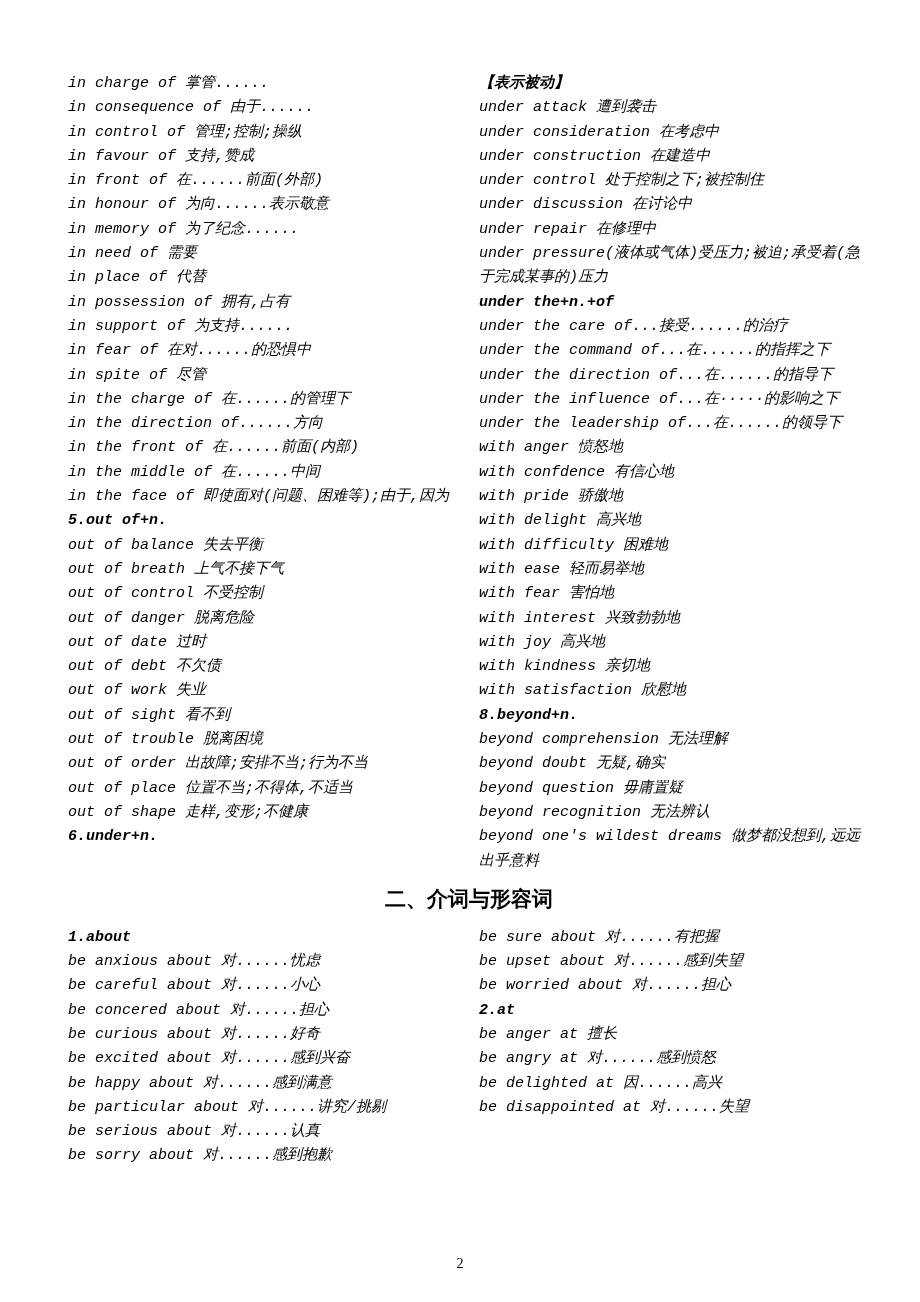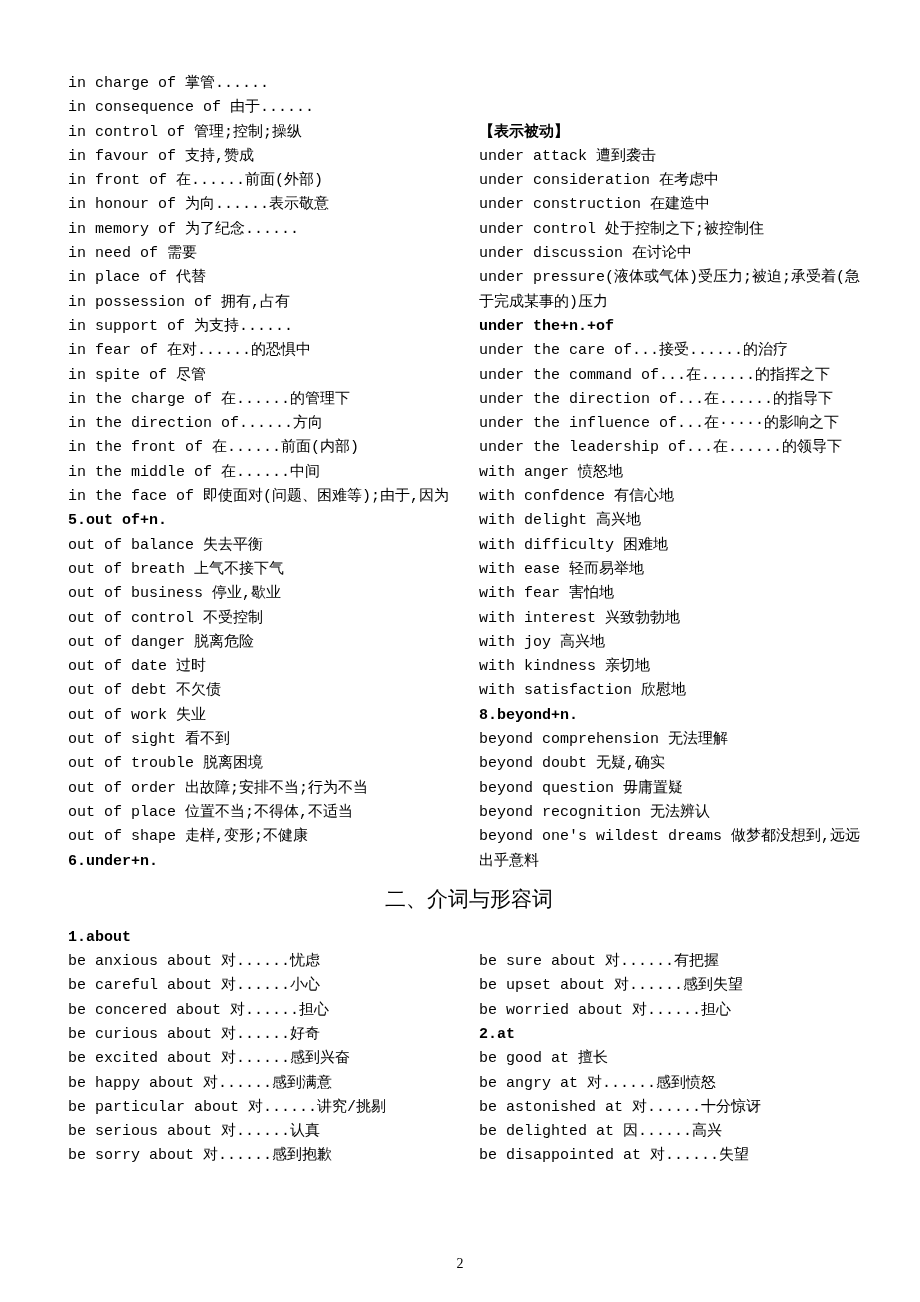--- a/index.html
+++ b/index.html
@@ -18,34 +18,35 @@
   .page {
     position: absolute;
     inset: 0;
   }
   .content {
     padding: 72px 50px 0 68px;
   }
   .cols {
     display: flex;
     gap: 12px;
-    align-items: flex-end;
+    align-items: flex-start;
+    font-style: italic;
   }
   .col {
     font-size: 15px;
     line-height: 24.3px;
   }
   .col-left  { width: 400px; }
   .col-right { width: 392px; }
   .line { }
   .line.bold { font-weight: bold; }
   .section-heading {
     text-align: center;
     font-size: 21px;
-    font-weight: normal;
+    font-weight: bold;
     line-height: 30px;
     margin: 12px 0 10px 0;
   }
   .page-number {
     position: absolute;
     bottom: 30px;
     left: 0;
     right: 0;
     text-align: center;
     font-size: 14px;
@@ -74,49 +75,50 @@
           <div class="line">in fear of 在对......的恐惧中</div>
           <div class="line">in spite of 尽管</div>
           <div class="line">in the charge of 在......的管理下</div>
           <div class="line">in the direction of......方向</div>
           <div class="line">in the front of 在......前面(内部)</div>
           <div class="line">in the middle of 在......中间</div>
           <div class="line">in the face of 即使面对(问题、困难等);由于,因为</div>
           <div class="line bold">5.out of+n.</div>
           <div class="line">out of balance 失去平衡</div>
           <div class="line">out of breath 上气不接下气</div>
-          <div class="line">out of business 停业,歇业</div>
           <div class="line">out of control 不受控制</div>
           <div class="line">out of danger 脱离危险</div>
           <div class="line">out of date 过时</div>
           <div class="line">out of debt 不欠债</div>
           <div class="line">out of work 失业</div>
           <div class="line">out of sight 看不到</div>
           <div class="line">out of trouble 脱离困境</div>
           <div class="line">out of order 出故障;安排不当;行为不当</div>
           <div class="line">out of place 位置不当;不得体,不适当</div>
           <div class="line">out of shape 走样,变形;不健康</div>
           <div class="line bold">6.under+n.</div>
         </div>
       <div class="col col-right">
           <div class="line bold">【表示被动】</div>
           <div class="line">under attack 遭到袭击</div>
           <div class="line">under consideration 在考虑中</div>
           <div class="line">under construction 在建造中</div>
           <div class="line">under control 处于控制之下;被控制住</div>
           <div class="line">under discussion 在讨论中</div>
+          <div class="line">under repair 在修理中</div>
           <div class="line">under pressure(液体或气体)受压力;被迫;承受着(急于完成某事的)压力</div>
           <div class="line bold">under the+n.+of</div>
           <div class="line">under the care of...接受......的治疗</div>
           <div class="line">under the command of...在......的指挥之下</div>
           <div class="line">under the direction of...在......的指导下</div>
           <div class="line">under the influence of...在·····的影响之下</div>
           <div class="line">under the leadership of...在......的领导下</div>
           <div class="line">with anger 愤怒地</div>
           <div class="line">with confdence 有信心地</div>
+          <div class="line">with pride 骄傲地</div>
           <div class="line">with delight 高兴地</div>
           <div class="line">with difficulty 困难地</div>
           <div class="line">with ease 轻而易举地</div>
           <div class="line">with fear 害怕地</div>
           <div class="line">with interest 兴致勃勃地</div>
           <div class="line">with joy 高兴地</div>
           <div class="line">with kindness 亲切地</div>
           <div class="line">with satisfaction 欣慰地</div>
           <div class="line bold">8.beyond+n.</div>
           <div class="line">beyond comprehension 无法理解</div>
@@ -140,23 +142,22 @@
           <div class="line">be happy about 对......感到满意</div>
           <div class="line">be particular about 对......讲究/挑剔</div>
           <div class="line">be serious about 对......认真</div>
           <div class="line">be sorry about 对......感到抱歉</div>
         </div>
       <div class="col col-right">
           <div class="line">be sure about 对......有把握</div>
           <div class="line">be upset about 对......感到失望</div>
           <div class="line">be worried about 对......担心</div>
           <div class="line bold">2.at</div>
-          <div class="line">be good at 擅长</div>
+          <div class="line">be anger at 擅长</div>
           <div class="line">be angry at 对......感到愤怒</div>
-          <div class="line">be astonished at 对......十分惊讶</div>
           <div class="line">be delighted at 因......高兴</div>
           <div class="line">be disappointed at 对......失望</div>
         </div>
     </div>
 
   </div>
 
   <div class="page-number">2</div>
 </div>
 

